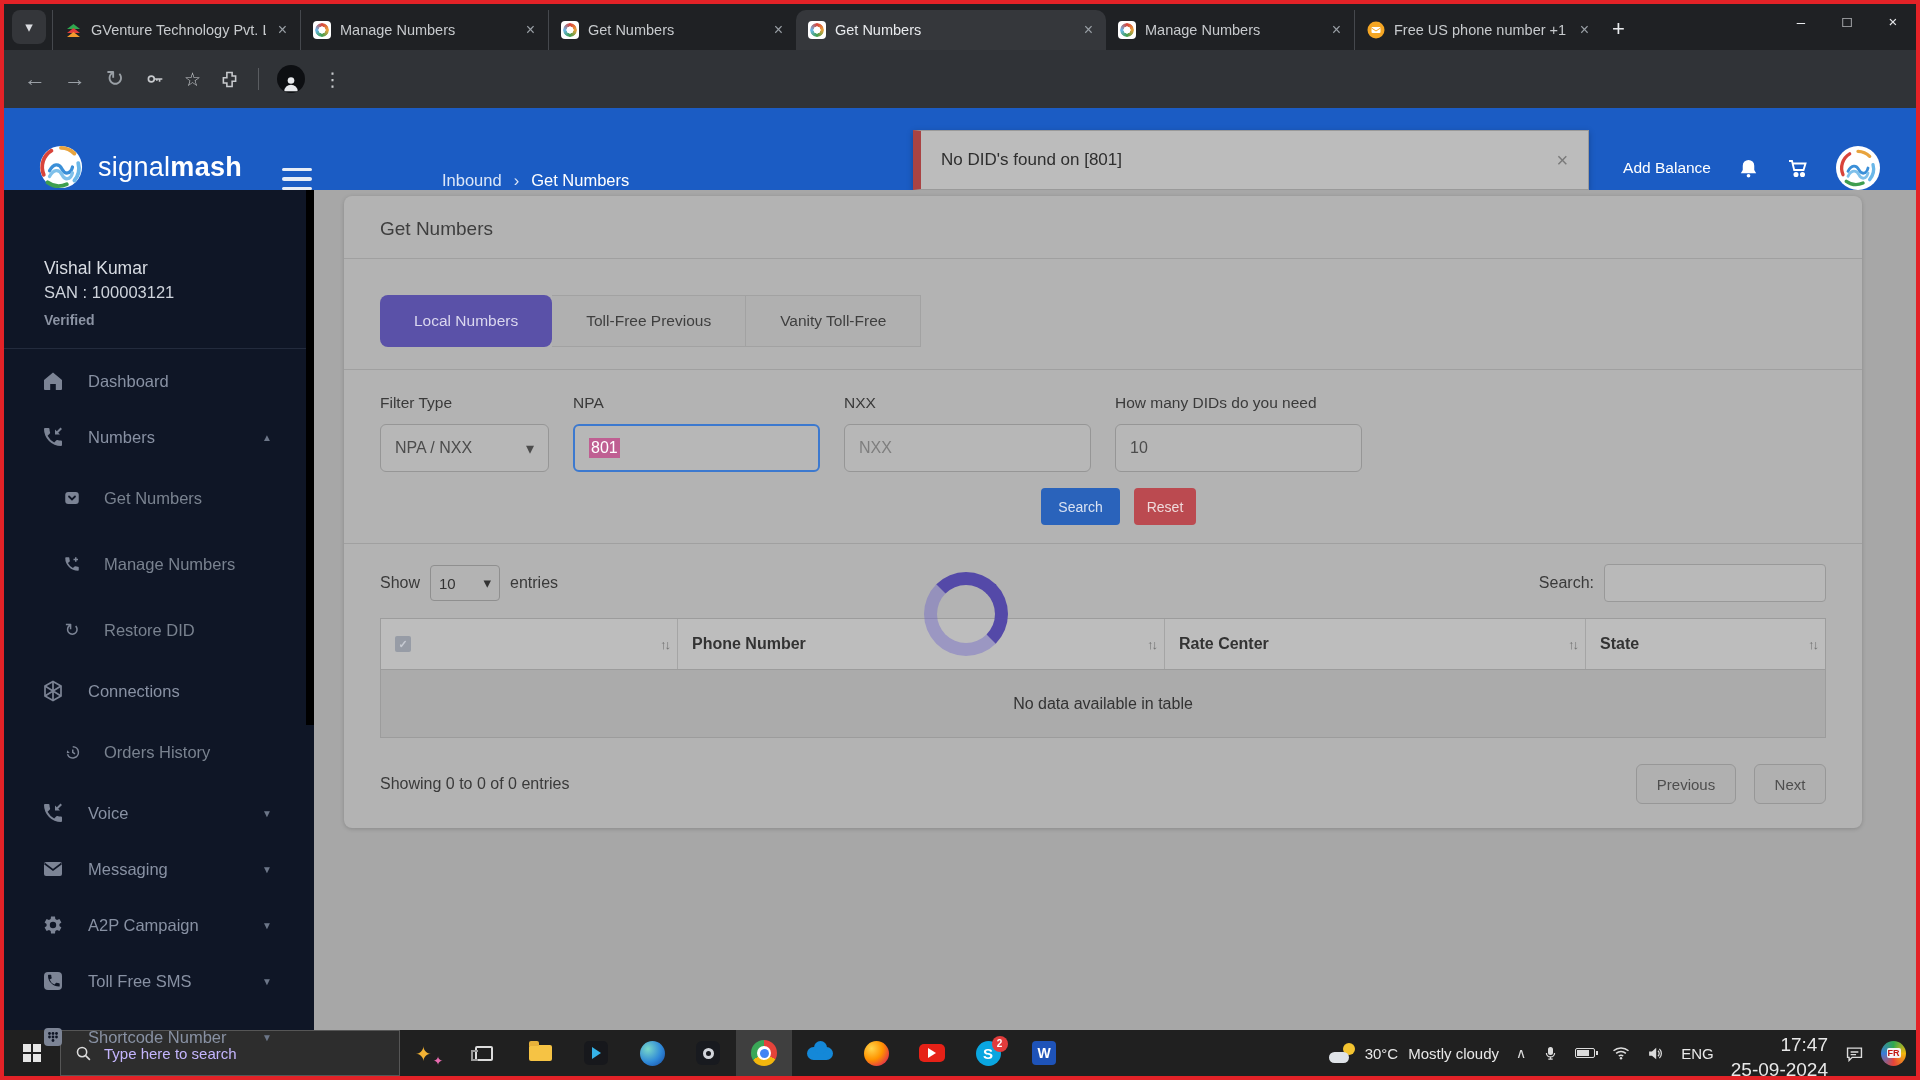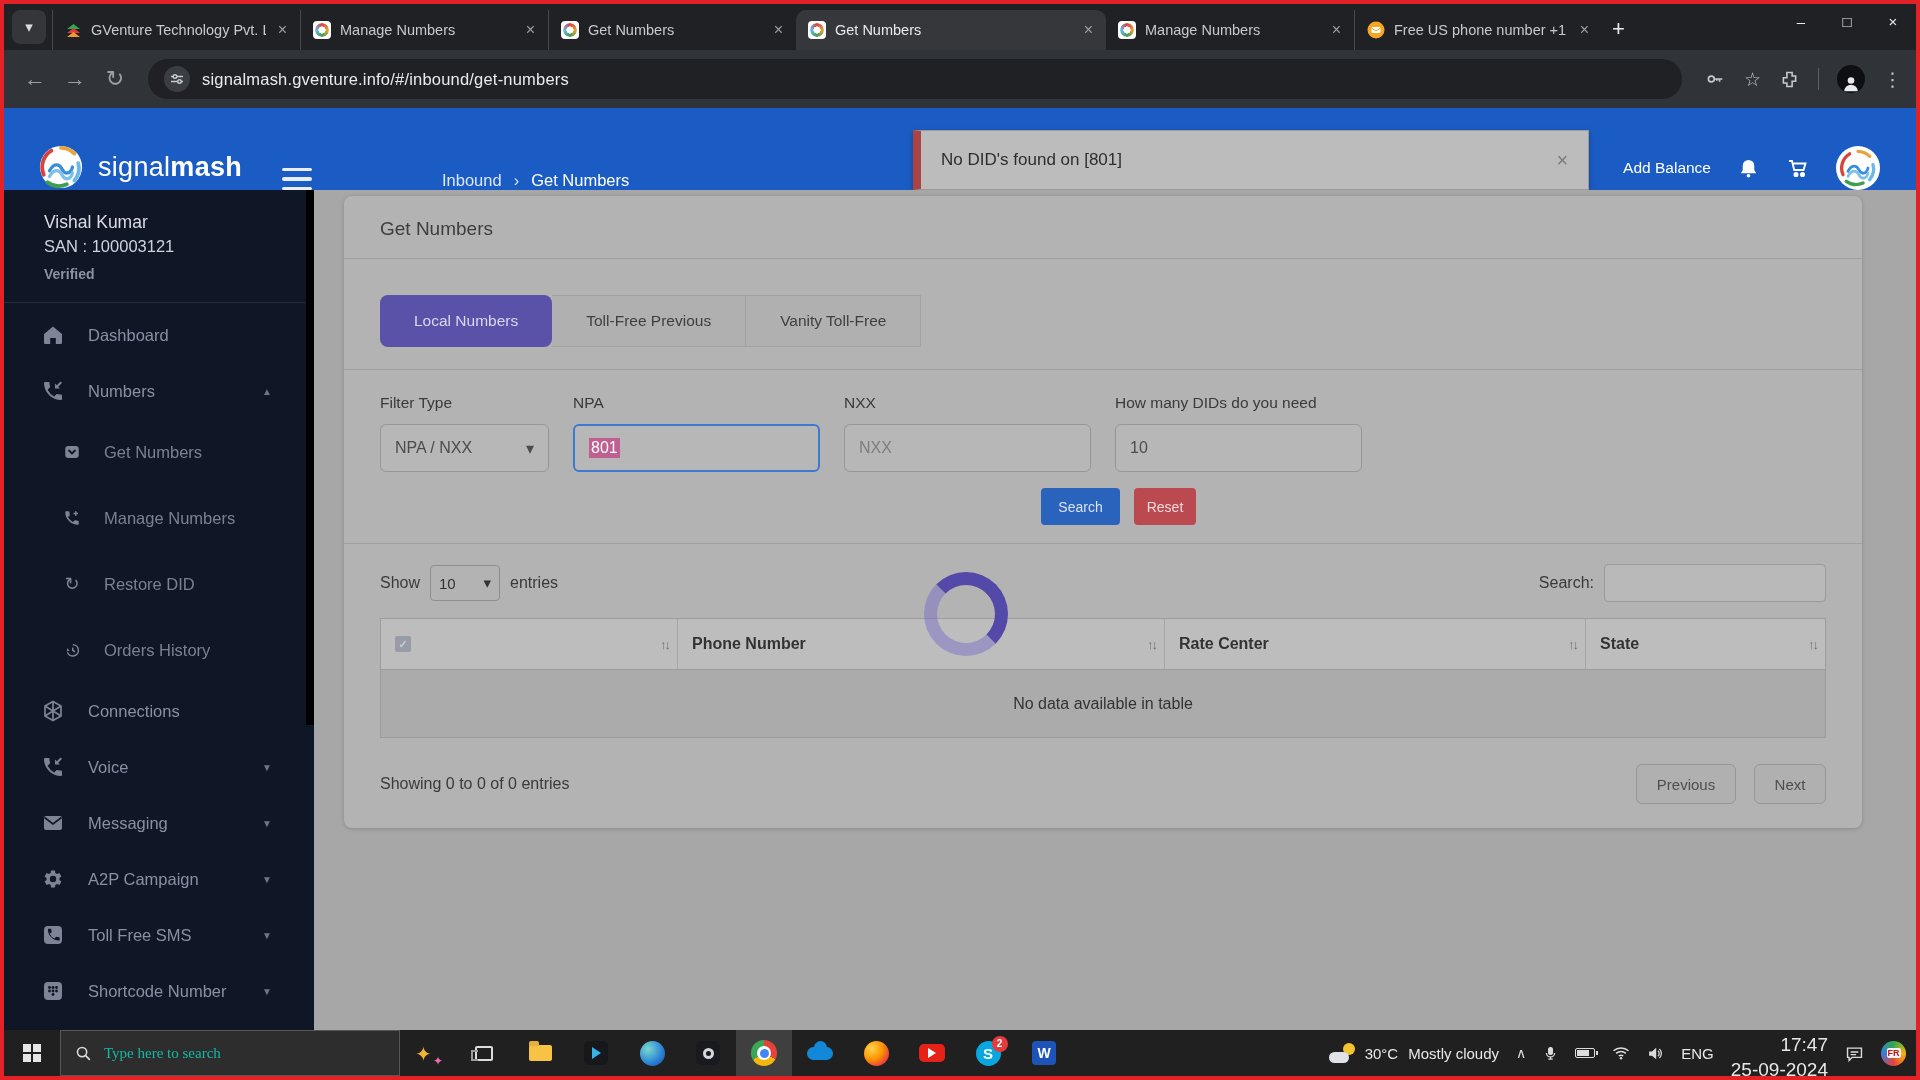--- a/index.html
+++ b/index.html
@@ -47,21 +47,21 @@
   .alert .msg { color:#2e2e2e; font-size:17px; }
   .alert .x { margin-left:auto; color:#7a7a7a; font-size:20px; }
   .hdr-right { display:flex; align-items:center; gap:26px; margin-left:34px; padding-right:36px; }
   .addbal { color:#fff; font-size:15.5px; white-space:nowrap; }
   .logo-avatar { width:44px; height:44px; border-radius:50%; background:#fff; display:flex; align-items:center; justify-content:center; }
 
   
   .bodyrow { flex:1; display:flex; min-height:0; }
   .sidebar { width:310px; background:#0f1626; position:relative; padding-top:22px; flex:0 0 auto; }
   .sb-scroll { position:absolute; right:0; top:0; width:8px; height:535px; background:#000; }
-  .userblock { padding:0 0 20px 40px; border-bottom:1px solid #232b3d; }
+  .userblock { padding:0 0 20px 40px; border-bottom:1px solid #232b3d;margin-top:46px; }
   .uname { color:#d9dde4; font-size:17.5px; margin-bottom:4px; }
   .usan { color:#ced3db; font-size:16.5px; margin-bottom:10px; }
   .uver { color:#8b93a3; font-size:14px; font-weight:700; }
   .nav { padding-top:4px; }
   .nav-item { display:flex; align-items:center; height:56px; padding-left:36px; color:#8891a3; font-size:16.5px; }
   .nav-item.sub { height:66px; padding-left:58px; color:#79828f; }
   .nicon { width:26px; display:flex; justify-content:center; }
   .nav-item.sub .nicon { width:20px; }
   .nlabel { margin-left:22px; }
   .nav-item.sub .nlabel { margin-left:22px; }
@@ -105,21 +105,21 @@
   .summary { font-size:16px; color:#3a3a3a; }
   .pager { margin-left:auto; display:flex; gap:18px; }
   .pbtn { height:40px; border:1px solid #979797; border-radius:6px; background:#b0b0b0; color:#4e4e4e; font-size:15px; display:flex; align-items:center; justify-content:center; }
   .pbtn.prev { width:100px; } .pbtn.next { width:72px; }
 
   
   .taskbar { height:46px; background:#202020; display:flex; align-items:stretch; flex:0 0 auto; }
   .tb-cell { width:56px; display:flex; align-items:center; justify-content:center; }
   .winlogo { display:grid; grid-template-columns:8px 8px; grid-template-rows:8px 8px; gap:2px; }
   .winlogo i { background:#e6e6e6; }
-  .tb-search { width:340px; background:#2d2d2d; border:1px solid #565656; display:flex; align-items:center; gap:12px; padding:0 14px; color:#14b8a6; font-size:15px;font-family:Liberation Serif, serif; }
+  .tb-search { width:340px; background:#2d2d2d; border:1px solid #565656; display:flex; align-items:center; gap:12px; padding:0 14px; color:#c4b5fd; font-size:15px; }
   .spark { position:relative; width:26px; height:26px; }
   .spark .s1 { position:absolute; left:0; top:2px; color:#f2b234; font-size:20px; }
   .spark .s2 { position:absolute; right:-2px; bottom:-2px; color:#e86bb0; font-size:12px; }
   .taskview { width:18px; height:15px; border:2px solid #dcdcdc; border-radius:2px; position:relative; }
   .taskview::before { content:""; position:absolute; left:-6px; top:2px; width:5px; height:7px; border:2px solid #9a9a9a; border-right:none; }
   .folder { width:23px; height:16px; background:#f6c344; border-radius:2px; position:relative; }
   .folder::before { content:""; position:absolute; top:-4px; left:0; width:10px; height:5px; background:#e7b13a; border-radius:2px 2px 0 0; }
   .player { width:24px; height:24px; background:#17181c; border-radius:5px; display:flex; align-items:center; justify-content:center; }
   .player i { display:block; width:0; height:0; border-left:9px solid #36b3e8; border-top:6px solid transparent; border-bottom:6px solid transparent; }
   .edge { width:25px; height:25px; border-radius:50%; background:radial-gradient(circle at 32% 32%, #7ad9c9, #2f89d8 55%, #16459c); }
@@ -209,30 +209,20 @@
       <span>–</span>
       <span>□</span>
       <span>×</span>
     </div>
   </div>
 
   <div class="toolbar">
     <span class="navbtn">←</span>
     <span class="navbtn">→</span>
     <span class="navbtn">↻</span>
-    <div class="urlpill">
-      <span class="siteinfo">
-          <svg class="ic" width="14" height="14" viewBox="0 0 14 14">
-            <path d="M1 4.5h12M1 9.5h12" stroke="#c7cacd" stroke-width="1.4"></path>
-            <circle cx="5" cy="4.5" r="1.8" fill="#3a3d41" stroke="#c7cacd" stroke-width="1.4"></circle>
-            <circle cx="9.5" cy="9.5" r="1.8" fill="#3a3d41" stroke="#c7cacd" stroke-width="1.4"></circle>
-          </svg>
-        </span>
-      <span class="url">signalmash.gventure.info/#/inbound/get-numbers</span>
-    </div>
     <div class="tbicons">
       <span>
           <svg class="ic" width="22" height="22" viewBox="0 0 24 24" fill="none" stroke="#c7cacd" stroke-width="1.8">
             <circle cx="8" cy="12" r="3.2"></circle>
             <path d="M11.2 12H20M17 12v3M14 12v2"></path>
           </svg>
         </span>
       <span class="glyph">☆</span>
       <span>
           <svg class="ic" width="21" height="21" viewBox="0 0 24 24" fill="none" stroke="#c7cacd" stroke-width="1.8">
@@ -357,39 +347,39 @@
           <span class="nlabel">Manage Numbers</span>
           <span class="ncaret"></span>
         </div>
         <div class="nav-item sub">
           <span class="nicon">
               <span style="color:#7c8495;font-size:18px">↻</span>
             </span>
           <span class="nlabel">Restore DID</span>
           <span class="ncaret"></span>
         </div>
+        <div class="nav-item">
+          <span class="nicon">
+              <svg class="ic" width="24" height="24" viewBox="0 0 24 24" fill="none" stroke="#7c8495" stroke-width="1.7">
+                <polygon points="12,2.5 20,7 20,17 12,21.5 4,17 4,7"></polygon>
+                <path d="M12 2.5v19M4 7l16 10M20 7 4 17"></path>
+              </svg>
+            </span>
+          <span class="nlabel">Connections</span>
+          <span class="ncaret"></span>
+        </div>
         <div class="nav-item sub">
           <span class="nicon">
               <svg class="ic" width="18" height="18" viewBox="0 0 24 24" fill="none" stroke="#7c8495" stroke-width="2">
                 <path d="M13 5a7.5 7.5 0 1 1-7 10"></path>
                 <path d="M5.5 9.5 5 13.5l4-.5" fill="#7c8495" stroke="none"></path>
                 <path d="M13 8.5v4l3 2"></path>
               </svg>
             </span>
           <span class="nlabel">Orders History</span>
-          <span class="ncaret"></span>
-        </div>
-        <div class="nav-item">
-          <span class="nicon">
-              <svg class="ic" width="24" height="24" viewBox="0 0 24 24" fill="none" stroke="#7c8495" stroke-width="1.7">
-                <polygon points="12,2.5 20,7 20,17 12,21.5 4,17 4,7"></polygon>
-                <path d="M12 2.5v19M4 7l16 10M20 7 4 17"></path>
-              </svg>
-            </span>
-          <span class="nlabel">Connections</span>
           <span class="ncaret"></span>
         </div>
         <div class="nav-item">
           <span class="nicon">
               <svg class="ic" width="24" height="24" viewBox="0 0 24 24" fill="#7c8495">
                 <path d="M6.6 10.8a15 15 0 0 0 6.6 6.6l2.2-2.2a1 1 0 0 1 1-.25 11 11 0 0 0 3.6.6 1 1 0 0 1 1 1V20a1 1 0 0 1-1 1A17 17 0 0 1 3 4a1 1 0 0 1 1-1h3.5a1 1 0 0 1 1 1 11 11 0 0 0 .6 3.6 1 1 0 0 1-.25 1z"></path>
                 <path d="M14 4.5v5h5l-1.8-1.8L21 4l-1.5-1.5-3.7 3.7z"></path>
               </svg>
             </span>
           <span class="nlabel">Voice</span>

